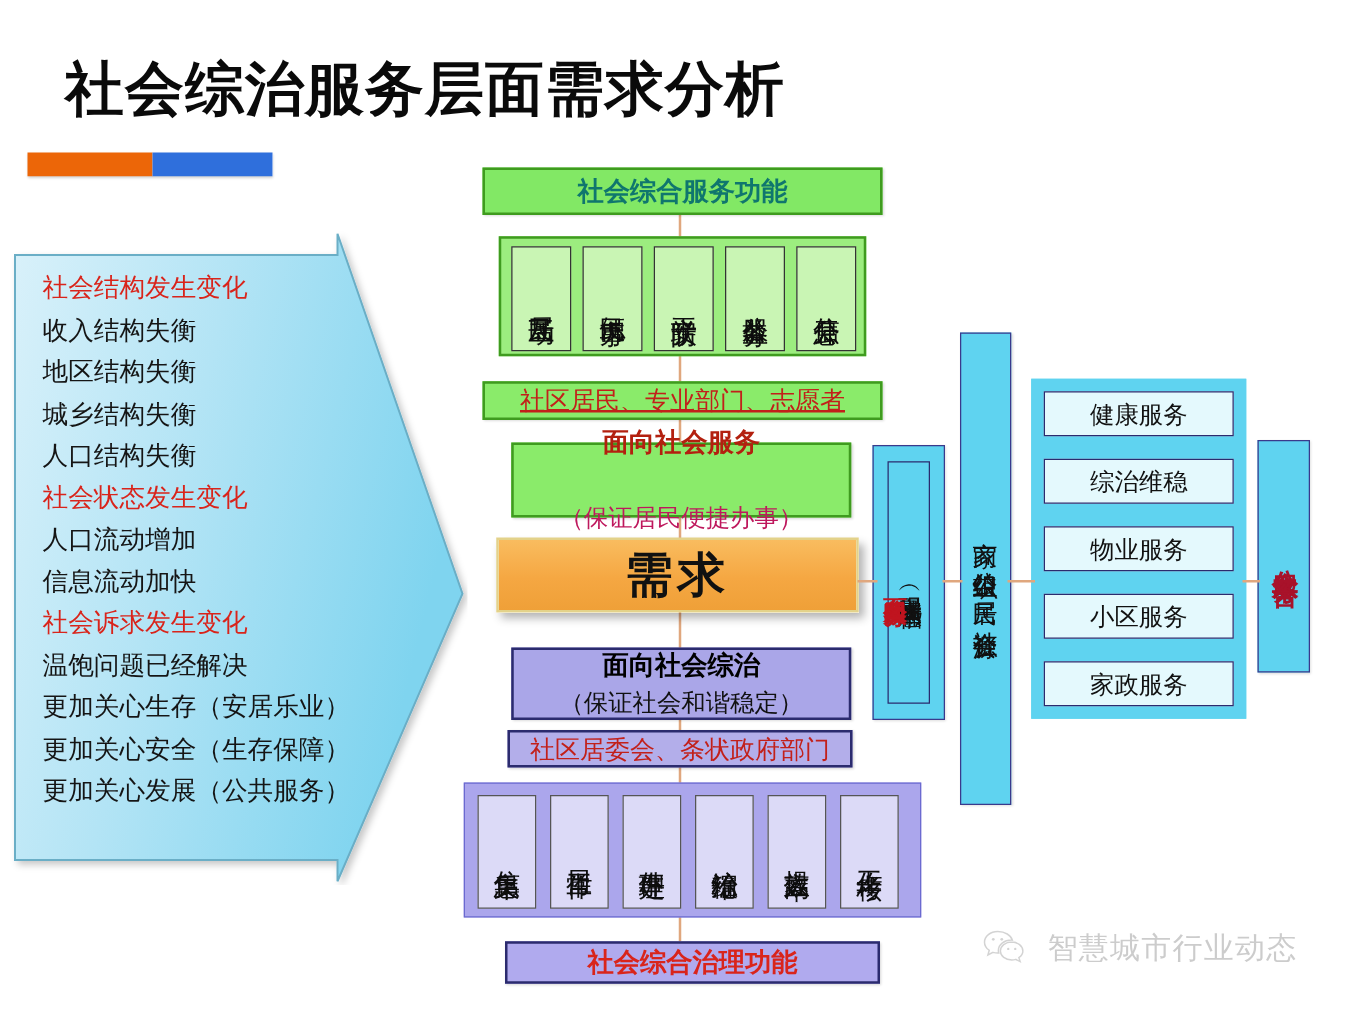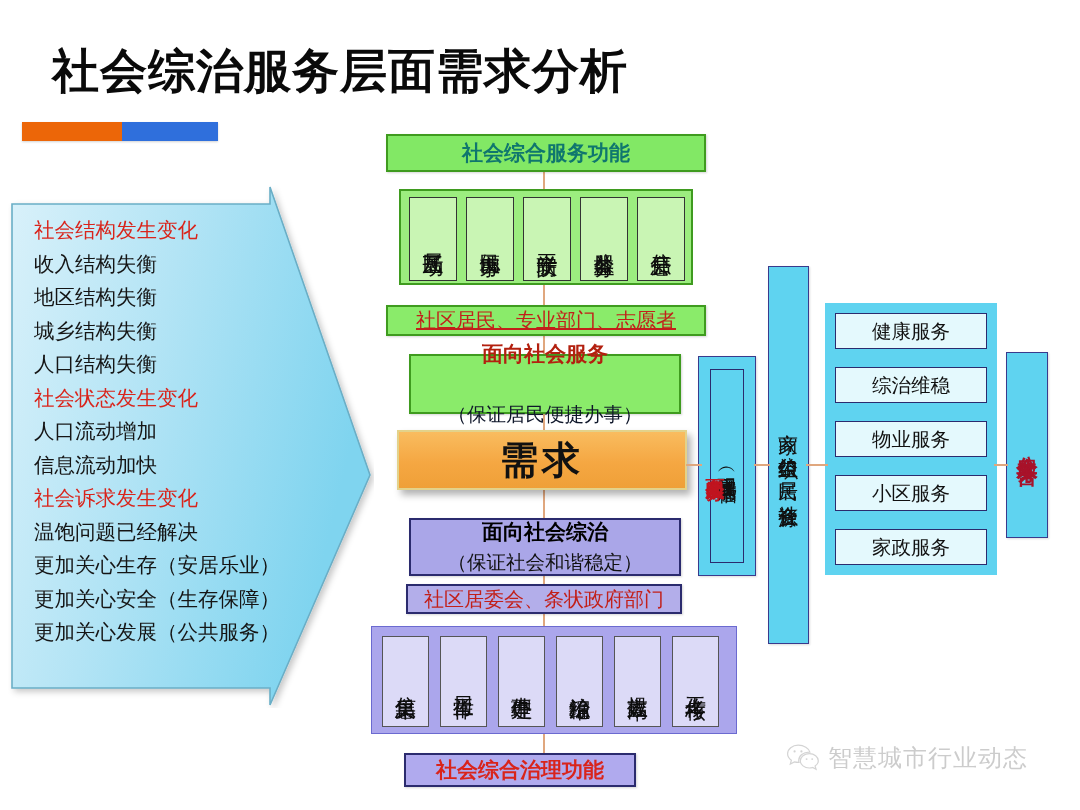--- a/index.html
+++ b/index.html
@@ -101,21 +101,21 @@
     text-decoration: underline;
   }
   .green-face {
     background: #8aeb6a;
     border: 2px solid #3f9b1f;
     flex-direction: column;
     box-shadow: 1px 1px 2px rgba(0,0,0,.16);
     gap: 30px;
   }
   .green-face .t1 { color: #b3200f; font-weight: bold; font-size: 21px; }
-  .green-face .t2 { color: #0f172a; font-size: 19.5px; margin-top: 3px; }
+  .green-face .t2 { color: #be185d; font-size: 19.5px; margin-top: 3px; }
 
   .need-box {
     background: linear-gradient(180deg,#f9bc5f 0%, #f5a742 55%, #efa038 100%);
     border: 2px solid #e3d28a;
     box-shadow: 4px 5px 7px rgba(0,0,0,.3);
     font-size: 38px;
     font-weight: bold;
     color: #111;
     letter-spacing: 4px;
   }
@@ -232,21 +232,21 @@
   .hline {
     position: absolute;
     height: 2px;
     background: #e0a77e;
   }
 
   
   .watermark {
     position: absolute;
     left: 786px; top: 742px;
-    display: flex; align-items: center; gap: 8px;
+    display: flex; align-items: center; gap: 18px;
     opacity: .5;
   }
   .watermark .wlabel {
     font-size: 24px;
     color: #9a9a9a;
     font-family: "DejaVu Sans", "Liberation Sans", sans-serif;
     letter-spacing: 1px;
   }
 </style>
 </head>
@@ -323,21 +323,21 @@
 
     <div class="purple-strip" style="position:absolute; left:371px; top:626px; width:366px; height:108px;">
       <div class="box purple-sub" style="left:10px; top:9px; width:47px; height:91px;">信息采集</div>
       <div class="box purple-sub" style="left:68px; top:9px; width:47px; height:91px;">日常工作</div>
       <div class="box purple-sub" style="left:126px;top:9px; width:47px; height:91px;">事件处理</div>
       <div class="box purple-sub" style="left:184px;top:9px; width:47px; height:91px;">综治维稳</div>
       <div class="box purple-sub" style="left:242px;top:9px; width:47px; height:91px;">提高效率</div>
       <div class="box purple-sub" style="left:300px;top:9px; width:47px; height:91px;">工作考核</div>
     </div>
 
-    <div class="box purple-foot" style="left:404px; top:753px; width:232px; height:34px;">社会综合治理功能</div>
+    <div class="box purple-foot" style="left:404px; top:753px; width:300px; height:34px;">社会综合治理功能</div>
   </div>
 
   <div class="cyan-pub" style="left:698px; top:356px; width:58px; height:220px;">
     <span class="redlabel">面向公众服务</span>
     <div class="inner">（实现居民满意幸福）</div>
   </div>
 
   <div class="box cyan-vert cyan-actors" style="position:absolute; left:768px; top:266px; width:41px; height:378px;">商家　公益组织　居民　社会资源</div>
 
   <div class="svc-panel" style="left:825px; top:303px; width:172px; height:272px;">

